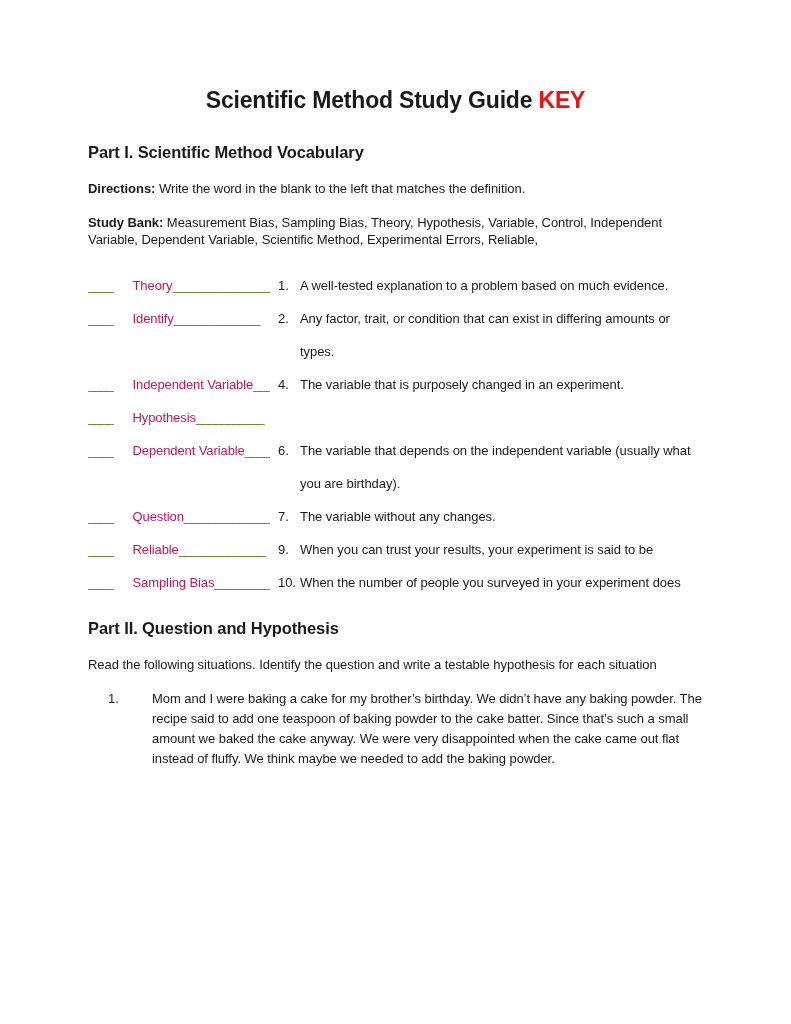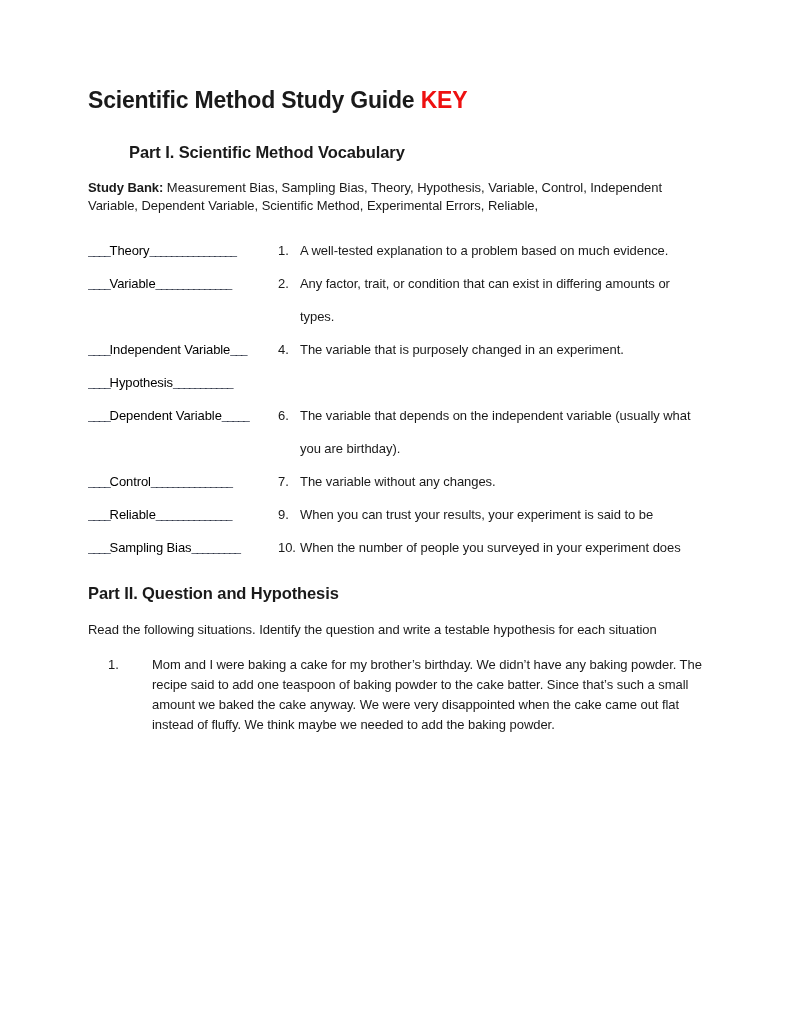--- a/index.html
+++ b/index.html
@@ -22,39 +22,39 @@
     height: 1024px;
     background: #ffffff;
     box-sizing: border-box;
     padding: 0 88px;
   }
 
   
   .doc-title {
     margin: 0;
     padding-top: 88px;
-    text-align: left;
+    text-align: center;
     font-size: 23px;
     font-weight: bold;
     letter-spacing: -0.2px;
     line-height: 1.1;
   }
   .doc-title .key {
     color: #ee1111;
   }
 
   
   .part-heading {
     margin: 0;
     font-size: 16.5px;
     font-weight: bold;
     line-height: 1.2;
     letter-spacing: -0.1px;
   }
-  .part-i-heading { padding-top: 30px; margin-left: 41px; }
+  .part-i-heading { padding-top: 30px; }
   .part-ii-heading { padding-top: 20px; }
 
   
   .para {
     font-size: 13px;
     line-height: 1.35;
     margin: 0;
     padding-top: 17px;
     letter-spacing: -0.05px;
   }
@@ -77,27 +77,27 @@
     flex: 0 0 182px;
     width: 182px;
     font-size: 13px;
     line-height: 33px;
     height: 33px;
     white-space: nowrap;
     overflow: hidden;
     letter-spacing: -0.2px;
   }
   .vocab-blank .rule {
-    color: #0f172a;
+    color: #4d7c0f;
     letter-spacing: -1.1px;
-    font-family: Liberation Serif, serif;
   }
   .vocab-blank .answer {
-    color: #000000;
+    color: #be185d;
     letter-spacing: -0.1px;
+    margin-left: 20px;
   }
   .vocab-def {
     flex: 1 1 auto;
     font-size: 13px;
     line-height: 33px;
     letter-spacing: -0.05px;
     padding-left: 8px;
   }
   .vocab-def .num {
     display: inline-block;
@@ -133,52 +133,53 @@
 </style>
 </head>
 <body>
 
 <div class="page">
 
   <h1 class="doc-title"><span>Scientific Method Study Guide </span><span class="key">KEY</span></h1>
 
   <h2 class="part-heading part-i-heading">Part I.  Scientific Method Vocabulary</h2>
 
+  <p class="para"><span class="lead">Directions:</span><span>  Write the word in the blank to the left that matches the definition.</span></p>
 
   <p class="para word-bank"><span class="lead">Study Bank:</span><span>  Measurement Bias, Sampling Bias, Theory, Hypothesis, Variable, Control, Independent Variable, Dependent Variable, Scientific Method, Experimental Errors, Reliable,</span></p>
 
   <ul class="vocab-list">
 
     <li class="vocab-row">
       <div class="vocab-blank"><span class="rule">____</span><span class="answer">Theory</span><span class="rule">________________</span></div>
       <div class="vocab-def"><span class="num">1.</span><span>A well-tested explanation to a problem based on much evidence.</span></div>
     </li>
 
     <li class="vocab-row">
-      <div class="vocab-blank"><span class="rule">____</span><span class="answer">Variable</span><span class="rule">______________</span></div>
+      <div class="vocab-blank"><span class="rule">____</span><span class="answer">Identify</span><span class="rule">______________</span></div>
       <div class="vocab-def"><span class="num">2.</span><span>Any factor, trait, or condition that can exist in differing amounts or</span><span class="cont">types.</span></div>
     </li>
 
 
     <li class="vocab-row">
       <div class="vocab-blank"><span class="rule">____</span><span class="answer">Independent Variable</span><span class="rule">___</span></div>
       <div class="vocab-def"><span class="num">4.</span><span>The variable that is purposely changed in an experiment.</span></div>
     </li>
 
     <li class="vocab-row">
       <div class="vocab-blank"><span class="rule">____</span><span class="answer">Hypothesis</span><span class="rule">___________</span></div>
     </li>
 
     <li class="vocab-row">
       <div class="vocab-blank"><span class="rule">____</span><span class="answer">Dependent Variable</span><span class="rule">_____</span></div>
       <div class="vocab-def"><span class="num">6.</span><span>The variable that depends on the independent variable (usually what</span><span class="cont">you are birthday).</span></div>
     </li>
 
     <li class="vocab-row">
-      <div class="vocab-blank"><span class="rule">____</span><span class="answer">Control</span><span class="rule">_______________</span></div>
+      <div class="vocab-blank"><span class="rule">____</span><span class="answer">Question</span><span class="rule">_______________</span></div>
       <div class="vocab-def"><span class="num">7.</span><span>The variable without any changes.</span></div>
     </li>
 
 
     <li class="vocab-row">
       <div class="vocab-blank"><span class="rule">____</span><span class="answer">Reliable</span><span class="rule">______________</span></div>
       <div class="vocab-def"><span class="num">9.</span><span>When you can trust your results, your experiment is said to be</span></div>
     </li>
 
     <li class="vocab-row">

